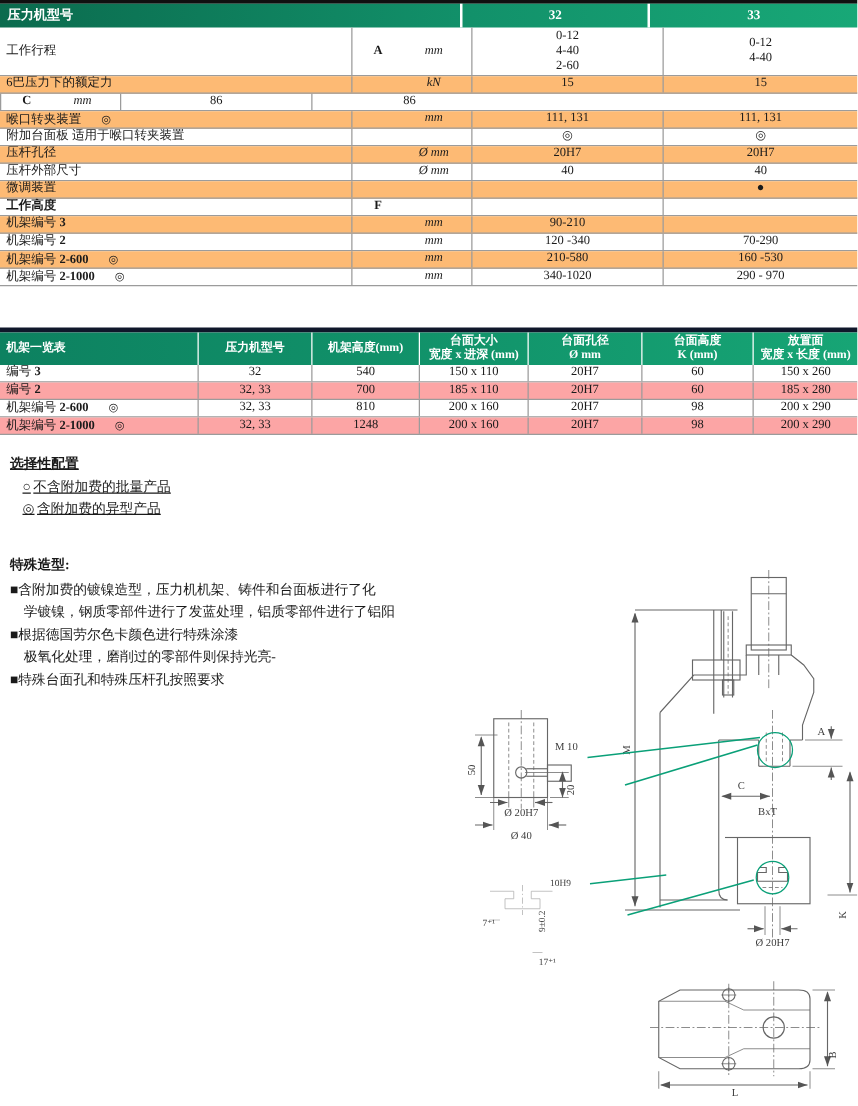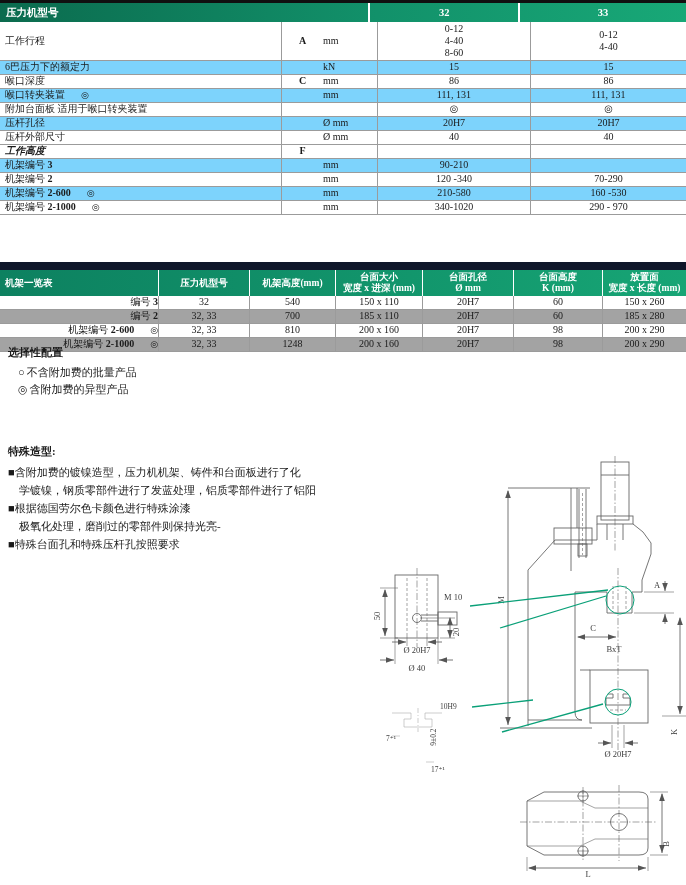--- a/index.html
+++ b/index.html
@@ -6,43 +6,43 @@
   #page{position:relative;width:686px;height:885px;background:#fff;overflow:hidden;
         font-family:"Liberation Serif","DejaVu Serif",serif;color:#1a1a1a;padding-left:20px;}
   
   #t1{position:absolute;left:0;top:0;width:686px;border-top:3px solid #101010;}
   .t1h{display:flex;height:19px;line-height:19px;font-weight:bold;color:#fff;font-size:10.5px;
        background:linear-gradient(90deg,#0b6b4e 0%,#12916a 55%,#18a877 100%);}
   .t1h .hl{width:377px;padding-left:6px;box-sizing:border-box;}
   .t1h .hv{width:153px;text-align:center;border-left:2px solid #fff;box-sizing:border-box;}
   .t1h .hv2{width:172px;text-align:center;border-left:2px solid #fff;box-sizing:border-box;}
   .r{display:flex;border-bottom:1px solid #9b9b9b;font-size:10px;}
-  .r.gray{background:#7dd3fc;}
+  .r.gray{background:#fdba74;}
   .r .c{box-sizing:border-box;height:13px;line-height:12px;overflow:hidden;}
   .r.tall .c{height:38px;}
   .c.lab{width:281px;padding-left:5px;}
   .c.let{width:42px;text-align:center;font-weight:bold;border-left:1px solid #9b9b9b;}
-  .c.unit{width:54px;text-align:left;padding-right:6px;}
+  .c.unit{width:54px;text-align:center;padding-right:6px;font-style:italic;}
   .c.v32{width:153px;text-align:center;border-left:1px solid #9b9b9b;}
   .c.v33{width:156px;text-align:center;border-left:1px solid #9b9b9b;}
   .r.tall .c{display:flex;flex-direction:column;justify-content:center;}
   .r.tall .c div{line-height:12px;}
   .mk{margin-left:16px;font-size:9px;}
-  .boldlab{font-weight:bold;font-style:italic;}
+  .boldlab{font-weight:bold;}
   
-  #t2{position:absolute;left:0;top:262px;width:686px;border-top:8px solid #0f172a;}
+  #t2{position:absolute;left:0;top:262px;width:686px;border-top:4px solid #0f172a;}
   .t2h{display:flex;height:26px;color:#fff;font-size:9.5px;font-weight:bold;
        background:linear-gradient(90deg,#0d8160 0%,#12966c 60%,#17a575 100%);}
   .t2h .hc{box-sizing:border-box;border-left:1px solid #fff;display:flex;flex-direction:column;
            justify-content:center;text-align:center;line-height:11px;}
   .t2h .hc:first-child{border-left:none;text-align:left;padding-left:5px;justify-content:center;}
   .r2{display:flex;border-bottom:1px solid #9b9b9b;font-size:10px;}
-  .r2.gray{background:#a3a3a3;}
+  .r2.gray{background:#fca5a5;}
   .r2 .c{box-sizing:border-box;height:13px;line-height:12px;text-align:center;border-left:1px solid #9b9b9b;}
-  .r2 .c:first-child{text-align:right;padding-left:5px;border-left:none;}
+  .r2 .c:first-child{text-align:left;padding-left:5px;border-left:none;}
   .w1{width:158px;} .w2{width:91px;} .w3{width:86px;} .w4{width:87px;}
   .w5{width:91px;} .w6{width:89px;} .w7{width:84px;}
   
   .sec{position:absolute;left:8px;font-size:11px;}
   .sec .head{font-weight:bold;margin-bottom:4px;}
   .optline{padding-left:10px;line-height:17px;}
   .optsym{font-size:11px;margin-right:2px;}
   .spline{line-height:18px;}
   .spline.indent{padding-left:11px;}
   
@@ -62,38 +62,37 @@
 
   <div class="r tall">
     <div class="c lab">
           <div>工作行程</div>
         </div>
     <div class="c let">A</div>
     <div class="c unit">mm</div>
     <div class="c v32">
       <div>0-12</div>
       <div>4-40</div>
-      <div>8-60</div>
+      <div>2-60</div>
     </div>
     <div class="c v33">
       <div>0-12</div>
       <div>4-40</div>
     </div>
   </div>
 
   <div class="r gray">
     <div class="c lab"><span>6巴压力下的额定力</span></div>
     <div class="c let"></div>
     <div class="c unit">kN</div>
     <div class="c v32">15</div>
     <div class="c v33">15</div>
   </div>
 
   <div class="r">
-    <div class="c lab"><span>喉口深度</span></div>
     <div class="c let">C</div>
     <div class="c unit">mm</div>
     <div class="c v32">86</div>
     <div class="c v33">86</div>
   </div>
 
   <div class="r gray">
     <div class="c lab"><span>喉口转夹装置</span><span class="mk">◎</span></div>
     <div class="c let"></div>
     <div class="c unit">mm</div>
@@ -118,20 +117,27 @@
   </div>
 
   <div class="r">
     <div class="c lab"><span>压杆外部尺寸</span></div>
     <div class="c let"></div>
     <div class="c unit">Ø mm</div>
     <div class="c v32">40</div>
     <div class="c v33">40</div>
   </div>
 
+  <div class="r gray">
+    <div class="c lab"><span>微调装置</span></div>
+    <div class="c let"></div>
+    <div class="c unit"></div>
+    <div class="c v32"></div>
+    <div class="c v33">●</div>
+  </div>
 
   <div class="r">
     <div class="c lab boldlab"><span>工作高度</span></div>
     <div class="c let">F</div>
     <div class="c unit"></div>
     <div class="c v32"></div>
     <div class="c v33"></div>
   </div>
 
   <div class="r gray">
@@ -228,21 +234,21 @@
     <div class="c w1"><span>机架编号 </span><b>2-1000</b><span class="mk">◎</span></div>
     <div class="c w2">32, 33</div>
     <div class="c w3">1248</div>
     <div class="c w4">200 x 160</div>
     <div class="c w5">20H7</div>
     <div class="c w6">98</div>
     <div class="c w7">200 x 290</div>
   </div>
 </div>
 
-<div class="sec" style="top:345px;">
+<div class="sec" style="top:363px;text-decoration:underline;">
   <div class="head">选择性配置</div>
   <div class="optline"><span class="optsym">○</span><span>不含附加费的批量产品</span></div>
   <div class="optline"><span class="optsym">◎</span><span>含附加费的异型产品</span></div>
 </div>
 
 <div class="sec" style="top:444px;">
   <div class="head">特殊造型:</div>
   <div class="spline">■含附加费的镀镍造型，压力机机架、铸件和台面板进行了化</div>
   <div class="spline indent">学镀镍，钢质零部件进行了发蓝处理，铝质零部件进行了铝阳</div>
   <div class="spline">■根据德国劳尔色卡颜色进行特殊涂漆</div>

